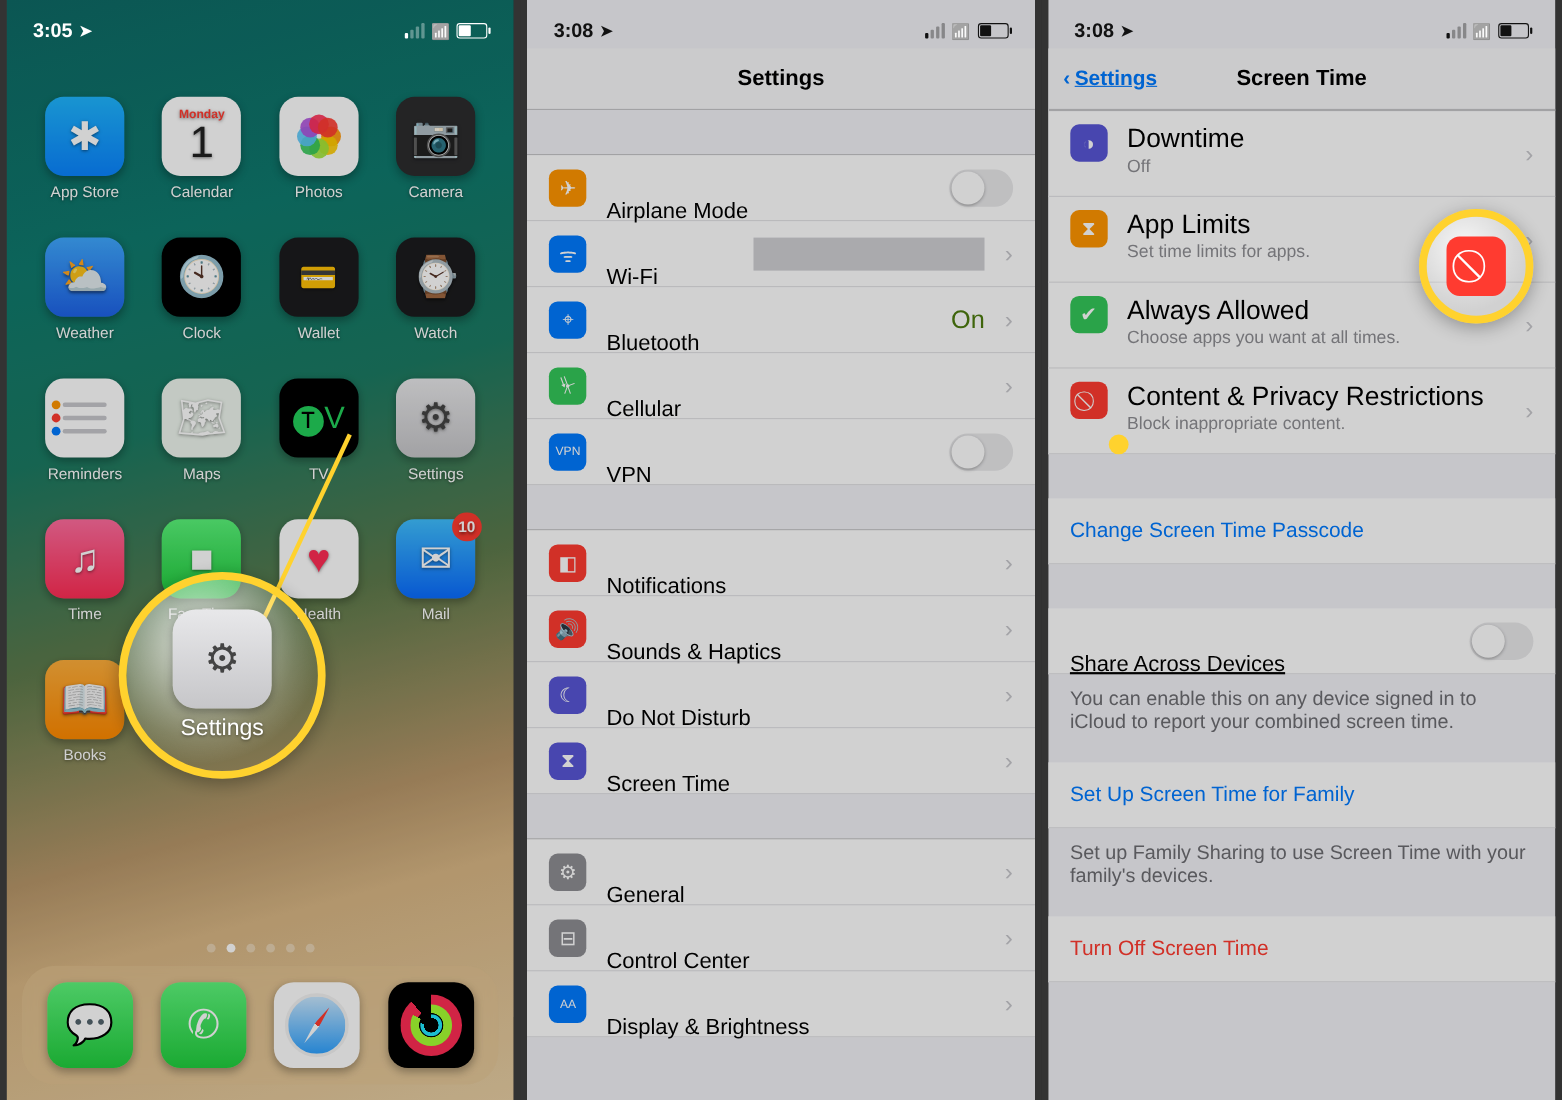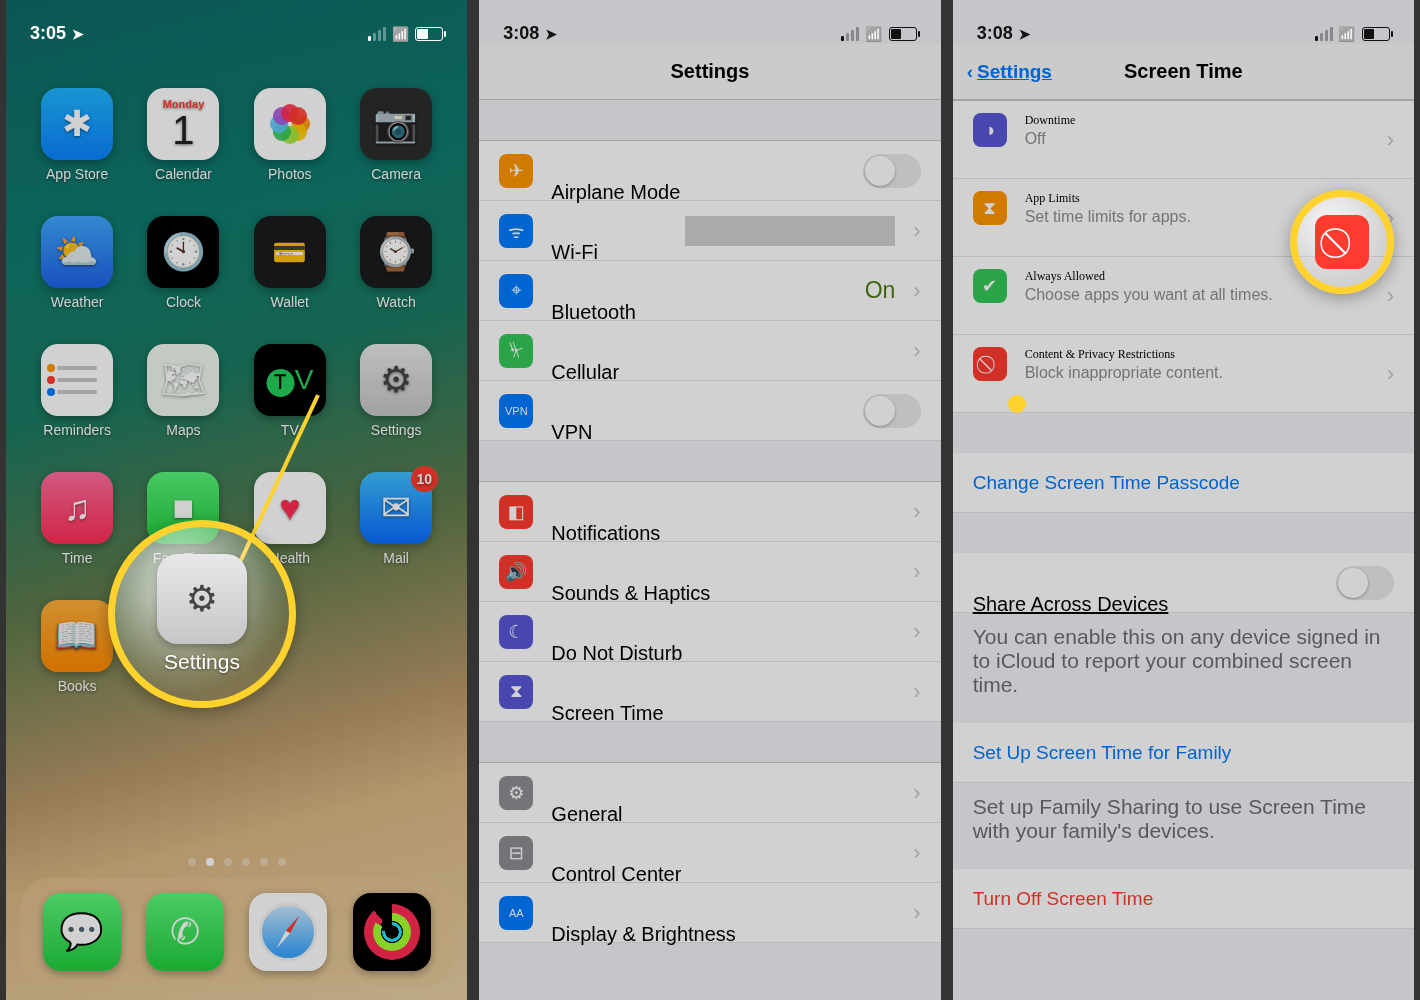--- a/index.html
+++ b/index.html
@@ -1,21 +1,21 @@
 <!DOCTYPE html>
 <html><head>
 <meta charset="utf-8">
 <style>
   * { box-sizing: border-box; margin: 0; padding: 0; }
   body { font-family: -apple-system, "Helvetica Neue", Arial, sans-serif; background: #000; display: flex; justify-content: center; }
   .stage { display: flex; width: 1420px; height: 1000px; background: #333; }
   .phone { flex: 1; height: 100%; position: relative; overflow: hidden; background: #fff; border-left: 6px solid #333; border-right: 6px solid #333; }
 
   
-  .status-bar { height: 44px; display: flex; justify-content: space-between; align-items: flex-end; padding: 12px 24px 0; font-size: 18px; font-weight: 600; position: relative; z-index: 5; }
+  .status-bar { height: 44px; display: flex; justify-content: space-between; align-items: center; padding: 12px 24px 0; font-size: 18px; font-weight: 600; position: relative; z-index: 5; }
   .status-bar.light { color: #fff; }
   .status-bar.dark  { color: #111; }
   .sb-left { display:flex; gap:6px; align-items:center; }
   .sb-right { display:flex; gap:6px; align-items:center; }
   .loc-arrow { font-size: 14px; transform: rotate(0deg); }
   .sig-bars { display:flex; gap:2px; align-items:flex-end; height:14px; }
   .sig-bars i { width:3px; background:currentColor; border-radius:1px; display:block; opacity:.35; }
   .sig-bars i:nth-child(1){height:5px;}
   .sig-bars i:nth-child(2){height:8px;}
   .sig-bars i:nth-child(3){height:11px;}
@@ -104,26 +104,26 @@
   .sicn{width:34px;height:34px;border-radius:8px;display:flex;align-items:center;justify-content:center;color:#fff;font-size:18px;flex-shrink:0;}
   .c-orange{background:#ff9500;} .c-blue{background:#007aff;} .c-green{background:#34c759;}
   .c-green2{background:#34c759;} .c-red{background:#ff3b30;} .c-purple{background:#5856d6;}
   .c-grey{background:#8e8e93;}
 
   
   .p3 .nav-header{justify-content:center;position:relative;}
   .back{position:absolute;left:14px;color:#007aff;font-size:19px;display:flex;align-items:center;gap:4px;}
   .row2{display:flex;align-items:flex-start;min-height:78px;padding:12px 20px;border-bottom:.5px solid #e3e3e6;gap:18px;}
   .row2 .col{flex:1;display:flex;flex-direction:column;gap:2px;}
-  .row2 .t{font-size:12px;color:#000;font-family:Liberation Serif, serif;}
+  .row2 .t{font-size:24px;color:#000;}
   .row2 .s{font-size:16px;color:#8e8e93;}
   .row2 .chev{align-self:center;}
   .link-row{display:flex;align-items:center;height:60px;padding:0 20px;border-bottom:.5px solid #e3e3e6;font-size:19px;color:#007aff;background:#fff;}
   .link-row.red{color:#ff3b30;}
-  .note{padding:12px 20px 26px;font-size:21px;color:#6d6d72;}
+  .note{padding:12px 20px 26px;font-size:18px;color:#6d6d72;}
 
   .c11{position:absolute;z-index:6;}
 </style>
 </head>
 <body>
 
 <div class="stage">
 
   <div class="phone p1 dim">
     <div class="status-bar light">

